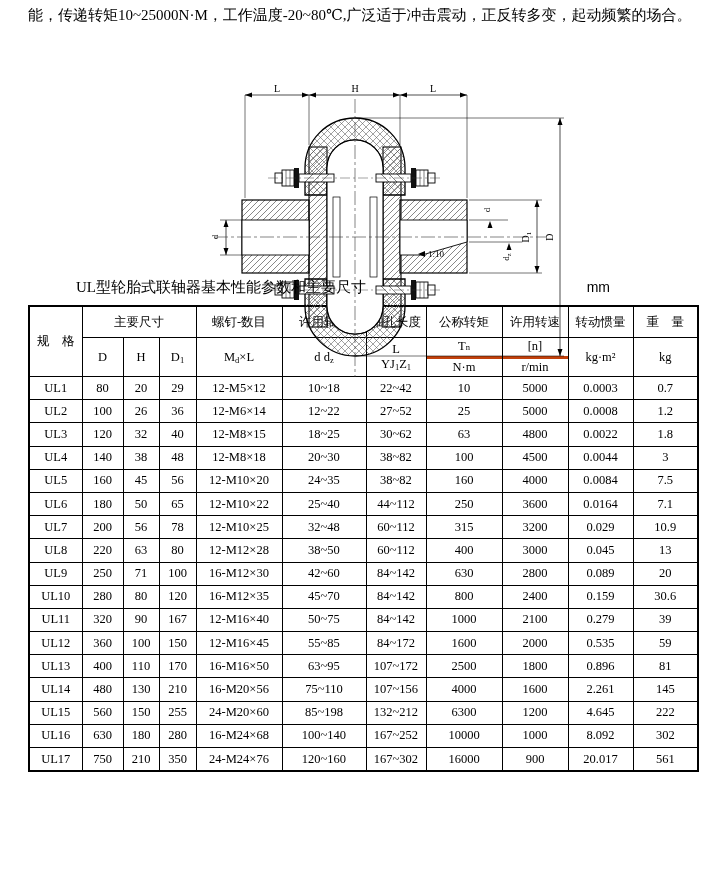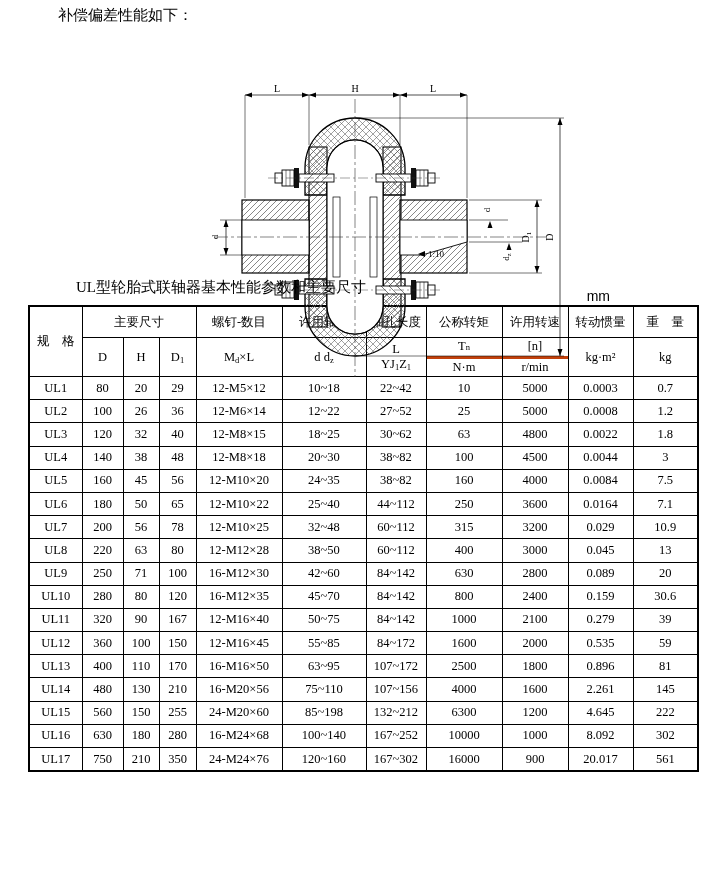--- a/index.html
+++ b/index.html
@@ -9,21 +9,21 @@
     -webkit-font-smoothing:antialiased;
   }
   .content{position:relative;padding:5px 26px 0 28px;}
   .intro{font-size:15px;line-height:21px;}
   .indent{text-indent:2em;}
   .specs{font-size:15px;line-height:21px;margin-left:36px;}
   .diagram-wrap{position:absolute;left:212px;top:85px;width:502px;height:300px;}
   .spacer{height:252px;}
   .title-row{position:relative;width:670px;height:22px;font-size:15px;}
   .title-row .ttl{position:absolute;left:0;width:100%;text-align:left;padding-left:48px;box-sizing:border-box;}
-  .title-row .unit{position:absolute;right:88px;top:10px;font-size:14px;font-family:"Liberation Sans","DejaVu Sans",sans-serif;}
+  .title-row .unit{position:absolute;right:88px;top:1px;font-size:14px;font-family:"Liberation Sans","DejaVu Sans",sans-serif;}
   table.spec-table{border-collapse:collapse;width:670px;margin-top:5px;table-layout:fixed;}
   table.spec-table{border:2px solid #000;}
   .spec-table th,.spec-table td{
     border:1px solid #000;text-align:center;vertical-align:middle;
     font-weight:normal;padding:0;font-size:12.5px;overflow:hidden;white-space:nowrap;
   }
   .spec-table thead tr.h1 th{height:30px;}
   .spec-table thead tr.h2 th{height:38px;}
   .spec-table tbody td{height:22.2px;}
   .split{display:flex;flex-direction:column;width:100%;height:100%;}
@@ -32,21 +32,21 @@
   .stack{display:flex;flex-direction:column;justify-content:center;line-height:15px;}
   sub.s{font-size:8.5px;vertical-align:-2px;line-height:0;}
   svg text{font-family:"Liberation Serif","DejaVu Serif",serif;fill:#000;}
 </style>
 </head>
 <body>
 
 <div class="content">
 
   <div class="intro">
-    <div class="indent">补偿偏差性能如下：</div>
+    <div>能，传递转矩10~25000N·M，工作温度-20~80℃,广泛适于冲击震动，正反转多变，起动频繁的场合。</div>
   </div>
 
 
   <div class="diagram-wrap">
     <svg viewBox="0 0 502 300" width="502" height="300">
       <defs>
         <pattern id="h1" patternUnits="userSpaceOnUse" width="6" height="6">
           <path d="M-1,7 L7,-1 M-1,1 L1,-1 M5,7 L7,5" stroke="#555" stroke-width="0.7" fill="none"></path>
         </pattern>
         <pattern id="h2" patternUnits="userSpaceOnUse" width="7" height="7">

